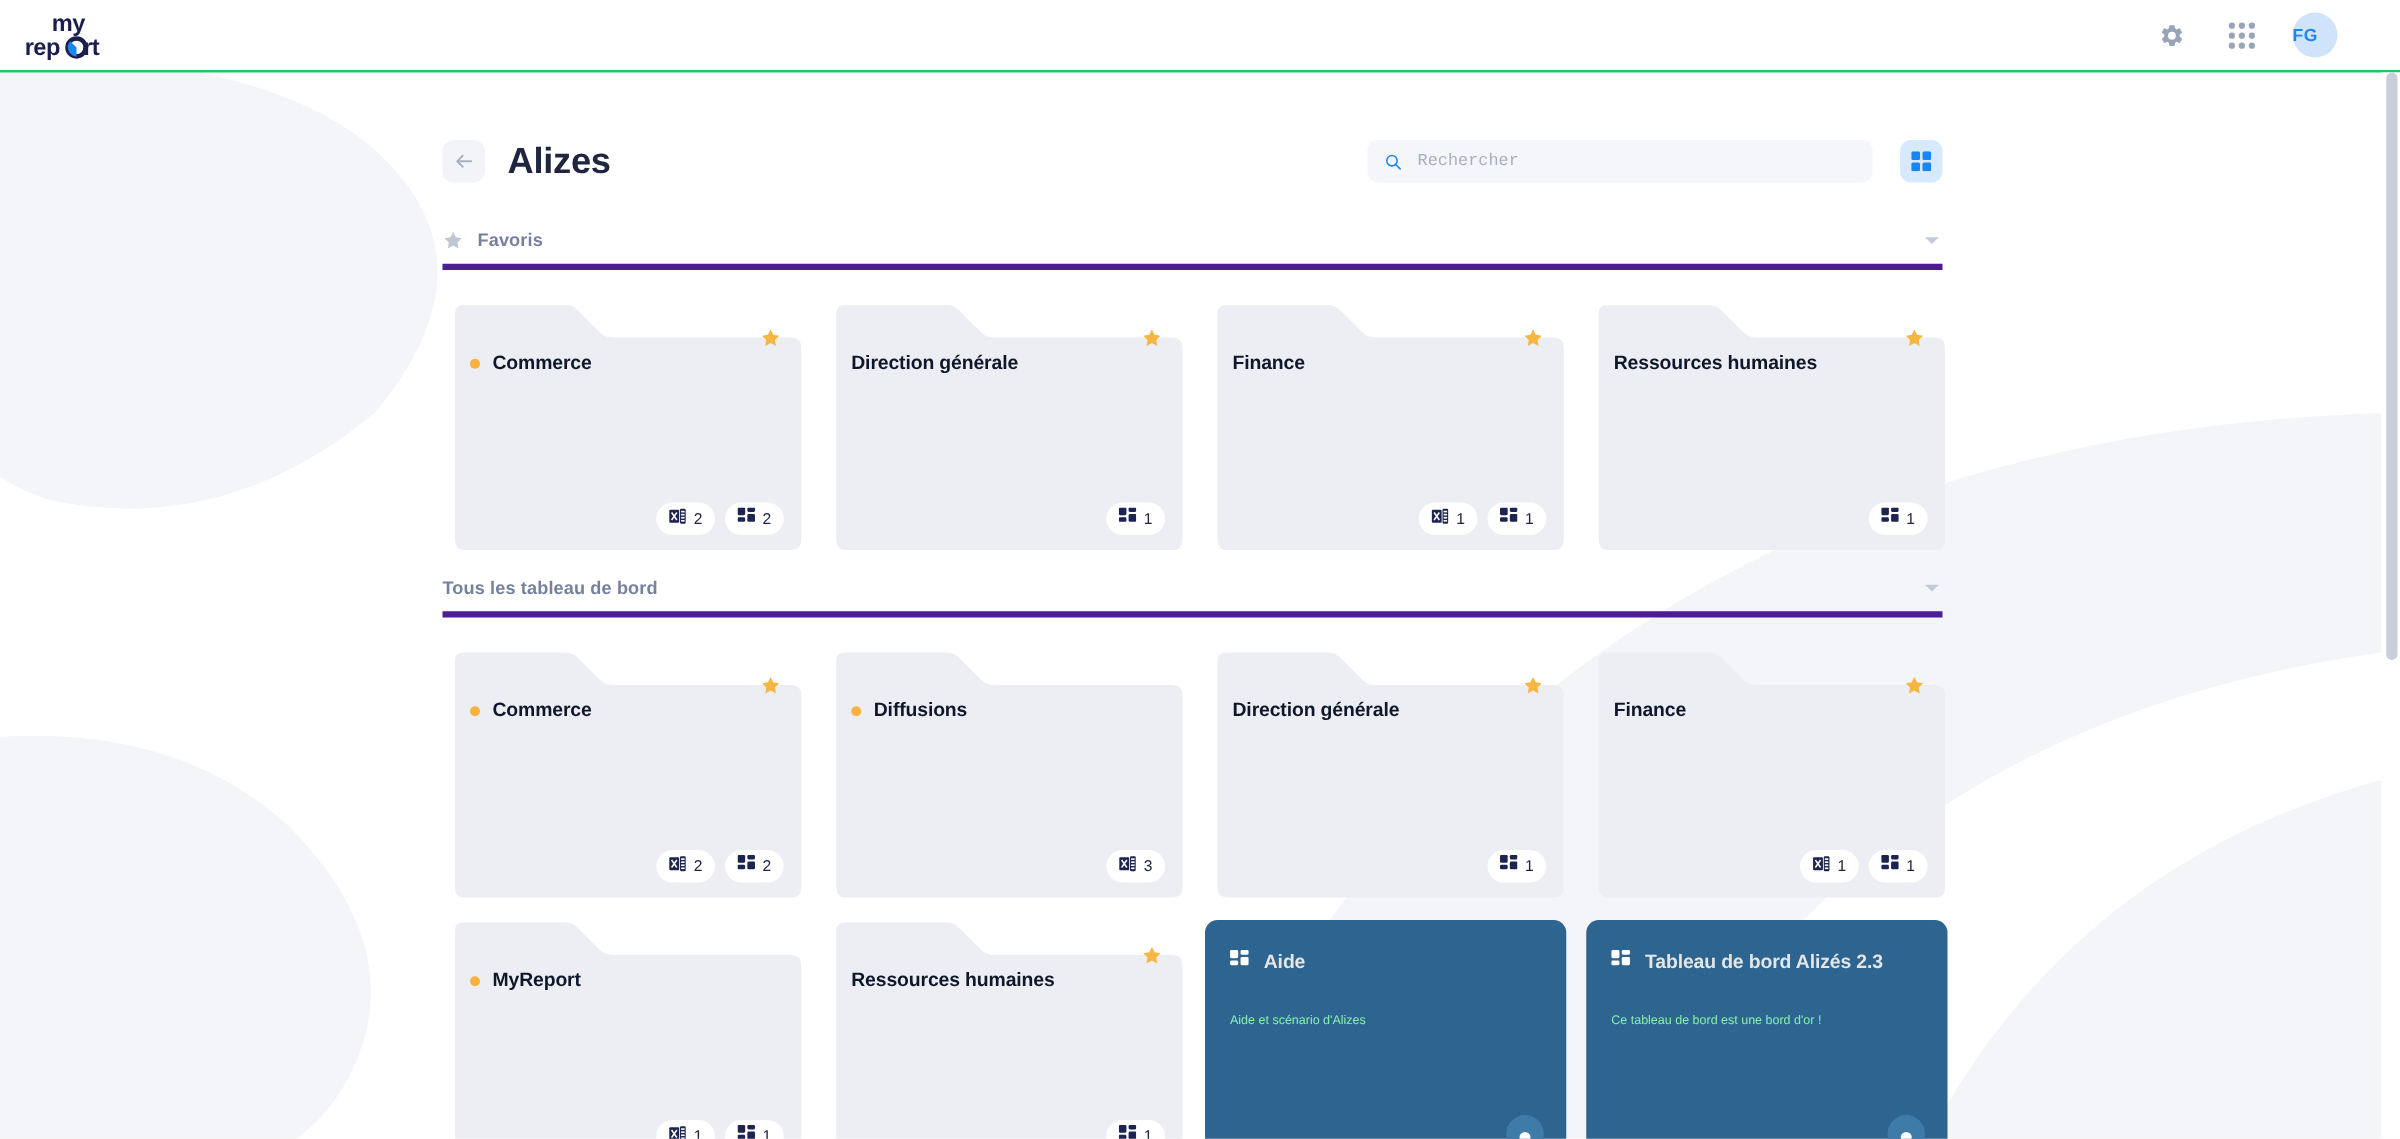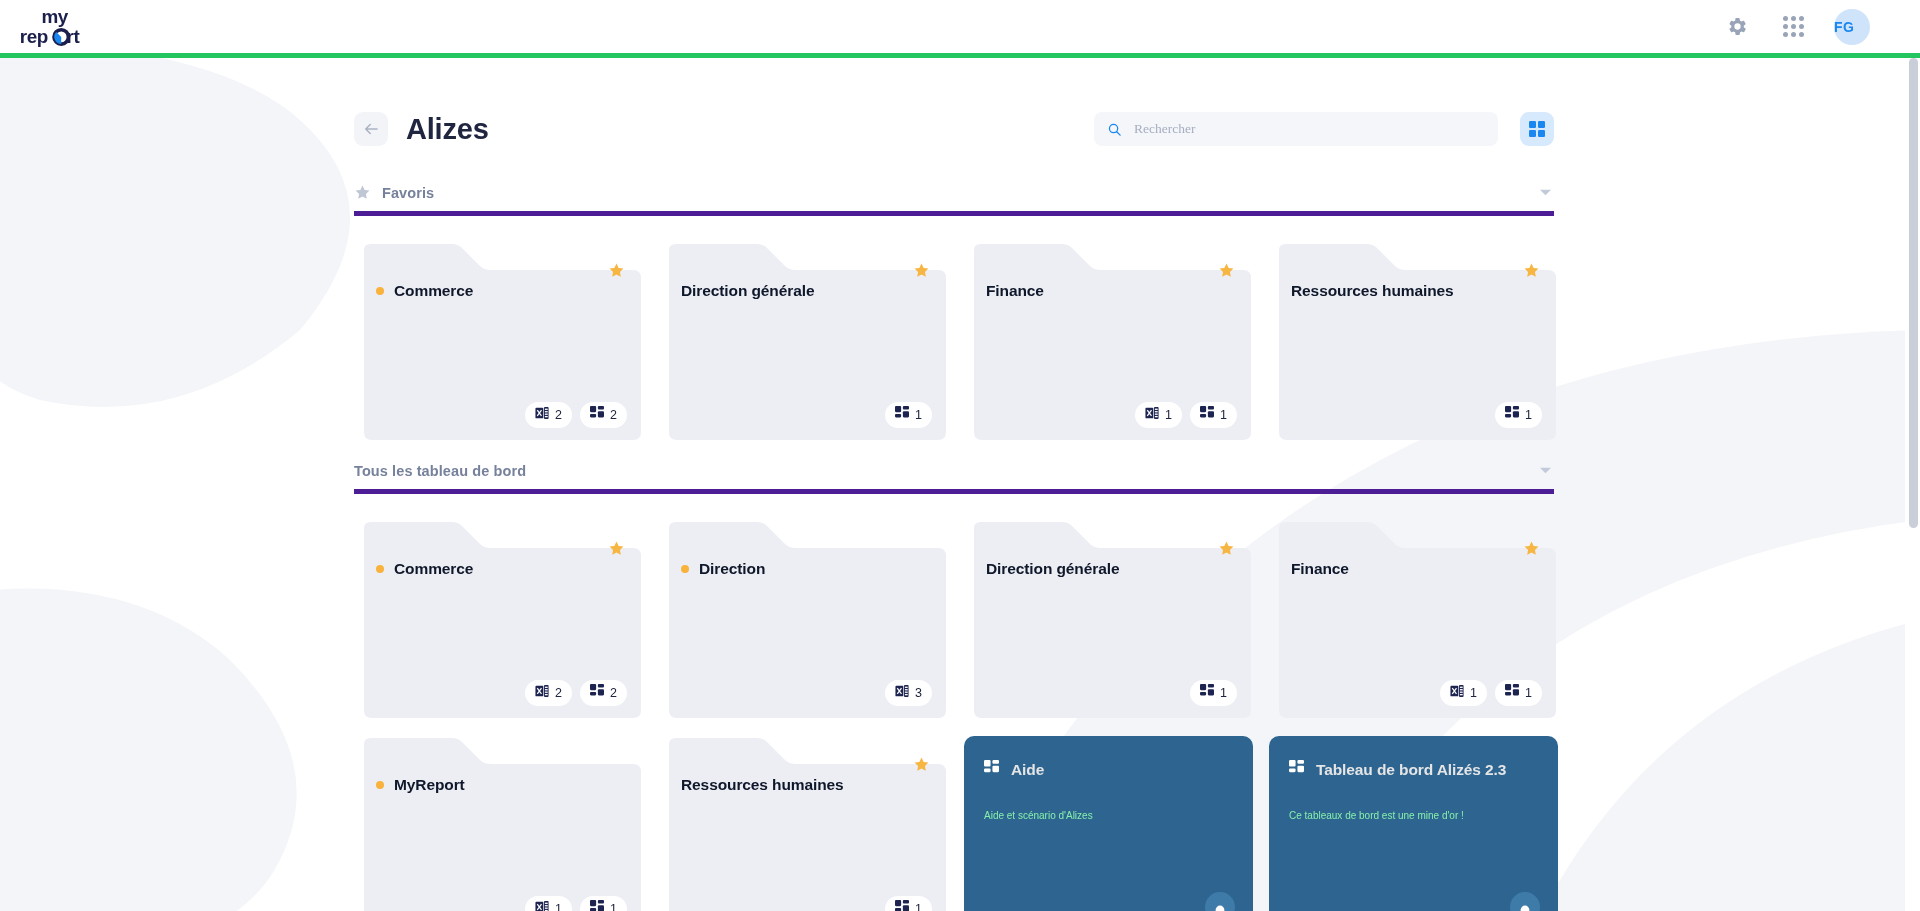--- a/index.html
+++ b/index.html
@@ -27,21 +27,21 @@
     z-index: 0;
     pointer-events: none;
   }
 
   
   #topbar {
     position: relative;
     z-index: 20;
     height: 58px;
     background: #ffffff;
-    border-bottom: 5px solid #22c55e;
+    border-bottom: 2px solid #22c55e;
     display: flex;
     align-items: center;
     padding: 0 24px 0 18px;
   }
 
   #logo {
     width: 108px;
     height: 44px;
     flex: 0 0 auto;
   }
@@ -160,21 +160,21 @@
   }
 
   #search-input {
     width: 100%;
     height: 34px;
     border: none;
     outline: none;
     border-radius: 8px;
     background: #f4f6fa;
     padding: 0 14px 0 40px;
-    font-family: Liberation Serif, serif;
+    font-family: Liberation Mono, monospace;
     font-size: 13.5px;
     color: #3a4258;
   }
   #search-input::placeholder { color: #a6aec0; }
 
   #view-toggle {
     width: 34px;
     height: 34px;
     margin-left: 22px;
     border-radius: 9px;
@@ -680,21 +680,21 @@
   </div>
 
   <div class="folder-card">
     <svg class="folder-shape" viewBox="0 0 289 200" preserveAspectRatio="none" aria-hidden="true">
       <path d="M10 8 Q10 2 17 2 L98 2 Q104 2 108 6 L126 24 Q130 28 137 28 L279 28
                Q287 28 287 36 L287 190 Q287 198 279 198 L18 198 Q10 198 10 190 Z" fill="#eceef3"></path>
     </svg>
     <div class="folder-body">
       <div class="card-title-row">
         <span class="status-dot"></span>
-        <span class="card-title">Direction</span>
+        <span class="card-title">Diffusions</span>
       </div>
     </div>
 
     <div class="card-badges">
   <div class="badge">
     <span class="badge-icon"><svg width="14" height="14" viewBox="0 0 16 16" aria-hidden="true">
                       <rect x="0.5" y="2" width="9" height="12" rx="1" fill="#1d2450"></rect>
                       <path d="M2.6 4.6 L7.4 11.4 M7.4 4.6 L2.6 11.4" stroke="#ffffff" stroke-width="1.4"></path>
                       <rect x="10.3" y="1.2" width="5.2" height="13.6" rx="1" fill="#1d2450"></rect>
                       <rect x="11.3" y="3" width="3.2" height="1.5" fill="#ffffff"></rect>
@@ -871,21 +871,21 @@
       <span class="dash-icon" aria-hidden="true">
         <svg width="15" height="15" viewBox="0 0 16 16">
           <rect x="0" y="0" width="7" height="7" rx="1.2" fill="#ffffff"></rect>
           <rect x="9" y="0" width="7" height="4" rx="1.2" fill="#ffffff"></rect>
           <rect x="0" y="9" width="7" height="4" rx="1.2" fill="#ffffff"></rect>
           <rect x="9" y="6" width="7" height="7" rx="1.2" fill="#ffffff"></rect>
         </svg>
       </span>
       <span class="dash-title">Tableau de bord Alizés 2.3</span>
     </div>
-    <div class="dash-desc">Ce tableaux de bord est une mine d'or !</div>
+    <div class="dash-desc">Ce tableau de bord est une bord d'or !</div>
     <div class="dash-avatar">
       <svg width="22" height="18" viewBox="0 0 22 18" aria-hidden="true">
         <circle cx="11" cy="6" r="4.4" fill="#ffffff"></circle>
         <path d="M2 18 Q2 11 11 11 Q20 11 20 18 Z" fill="#ffffff"></path>
       </svg>
     </div>
   </div>
 </div>
   </section>
 </div>

